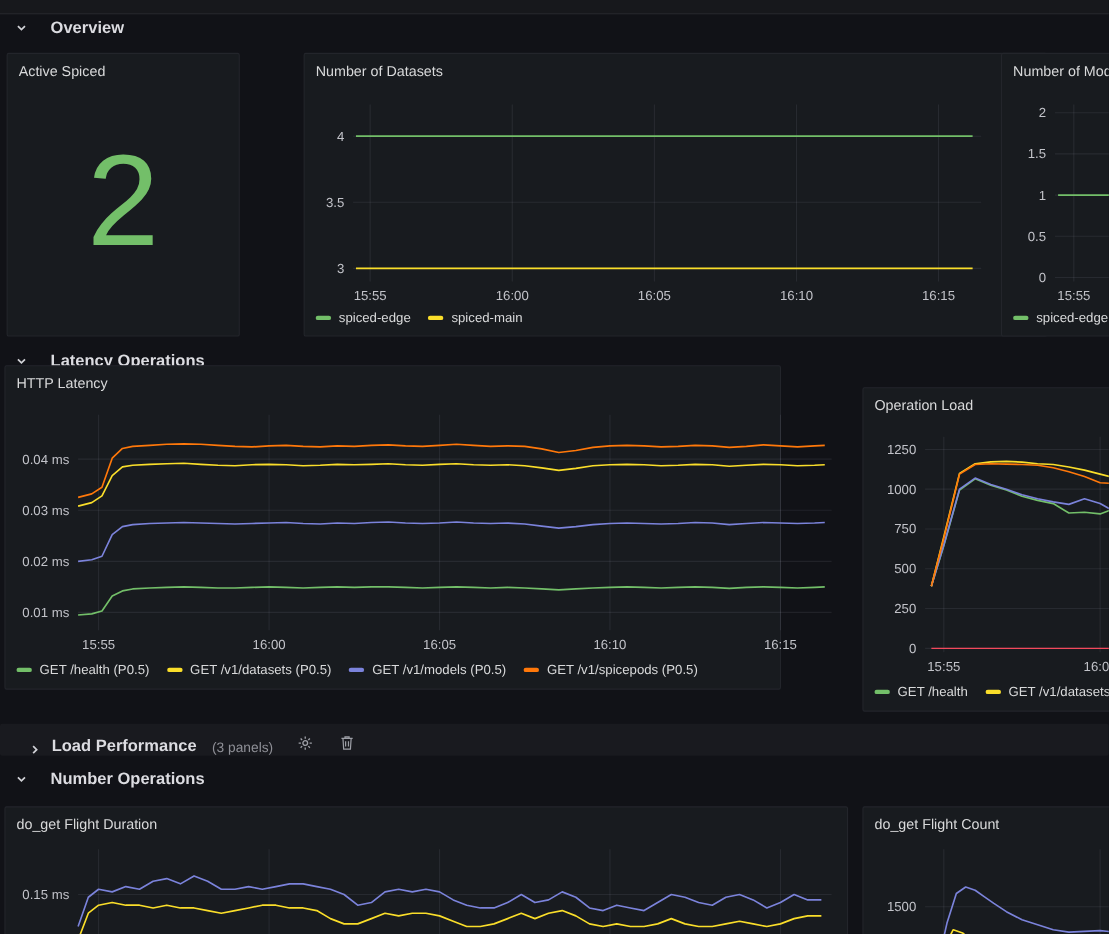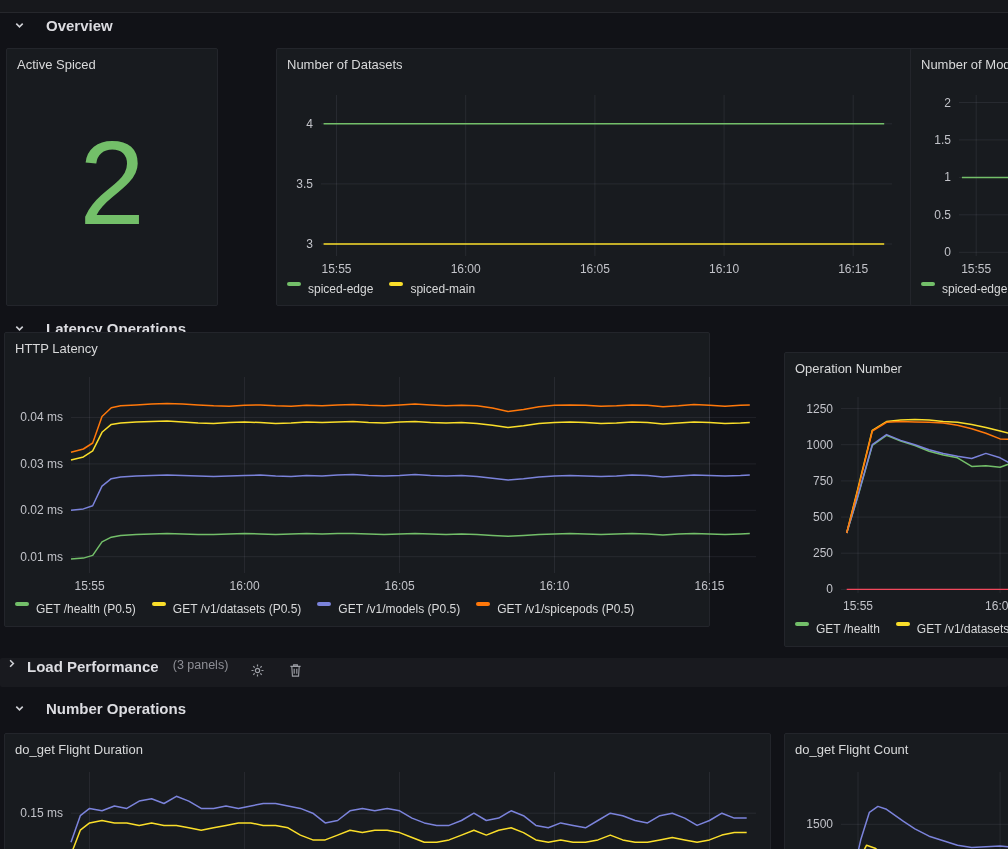--- a/index.html
+++ b/index.html
@@ -25,24 +25,24 @@
   .plot{position:absolute}
   #plot-datasets{left:4px;top:42px;width:625px;height:187px}
   #plot-models{left:4px;top:42px;width:692px;height:187px}
   #plot-http{left:4px;top:40px;width:757px;height:222px}
   #plot-opcount{left:4px;top:40px;width:690px;height:222px}
   #plot-duration{left:4px;top:34px;width:757px;height:140px}
   #plot-count{left:4px;top:34px;width:690px;height:150px}
   .legend{position:absolute;display:flex;gap:16px;font-size:12px;color:#d8d9da;white-space:nowrap}
   #legend-datasets,#legend-models{left:10px;top:233px}
   #legend-http,#legend-opcount{left:10px;top:269px}
-  .legend .li{display:flex;align-items:flex-start;cursor:pointer}
+  .legend .li{display:flex;align-items:center;cursor:pointer}
   .legend i{display:inline-block;width:14px;height:4px;border-radius:2px;margin-right:7px}
   .statval{position:absolute;left:0;right:0;top:0;bottom:0;display:flex;align-items:center;justify-content:center;font-size:118px;font-weight:500;padding-top:12px}
-  .rowstrip{position:absolute;left:0;top:658px;width:1008px;height:29px;background:#191a1f;border-radius:2px;display:flex;align-items:flex-start;padding-left:6px;box-sizing:border-box;cursor:pointer}
+  .rowstrip{position:absolute;left:0;top:658px;width:1008px;height:29px;background:#191a1f;border-radius:2px;display:flex;align-items:flex-end;padding-left:26px;box-sizing:border-box;cursor:pointer}
   .rowstrip .chv{margin-right:10px;display:flex}
   .rowstrip .t{font-size:15px;font-weight:700;color:#dcdce1;margin-right:14px}
   .rowstrip .note{font-size:12.5px;color:#8e8f96;margin-right:16px}
   .icon-btn{display:flex;align-items:center;justify-content:center;width:26px;height:24px;cursor:pointer}
   svg text{font-family:"Liberation Sans",sans-serif;font-size:12px;fill:#c2c3c9}
   .grid{stroke:rgba(204,204,220,0.09);stroke-width:1}
 </style>
 </head>
 <body>
 
@@ -153,21 +153,21 @@
       </svg></div>
   <div class="legend" id="legend-http">
       <span class="li"><i style="background:#73BF69"></i>GET /health (P0.5)</span>
       <span class="li"><i style="background:#FADE2A"></i>GET /v1/datasets (P0.5)</span>
       <span class="li"><i style="background:#7B83DB"></i>GET /v1/models (P0.5)</span>
       <span class="li"><i style="background:#FF780A"></i>GET /v1/spicepods (P0.5)</span>
     </div>
 </div>
 
 <div class="panel" id="p-opcount">
-  <div class="ptitle">Operation Number</div>
+  <div class="ptitle">Operation Load</div>
   <div class="plot" id="plot-opcount"><svg width="690" height="222">
         <line class="grid" x1="52" x2="680" y1="196.4" y2="196.4"></line>
         <text text-anchor="end" x="44" y="200.4">0</text>
         <line class="grid" x1="52" x2="680" y1="160.2" y2="160.2"></line>
         <text text-anchor="end" x="44" y="164.2">250</text>
         <line class="grid" x1="52" x2="680" y1="124.1" y2="124.1"></line>
         <text text-anchor="end" x="44" y="128.1">500</text>
         <line class="grid" x1="52" x2="680" y1="87.9" y2="87.9"></line>
         <text text-anchor="end" x="44" y="91.9">750</text>
         <line class="grid" x1="52" x2="680" y1="51.7" y2="51.7"></line>

